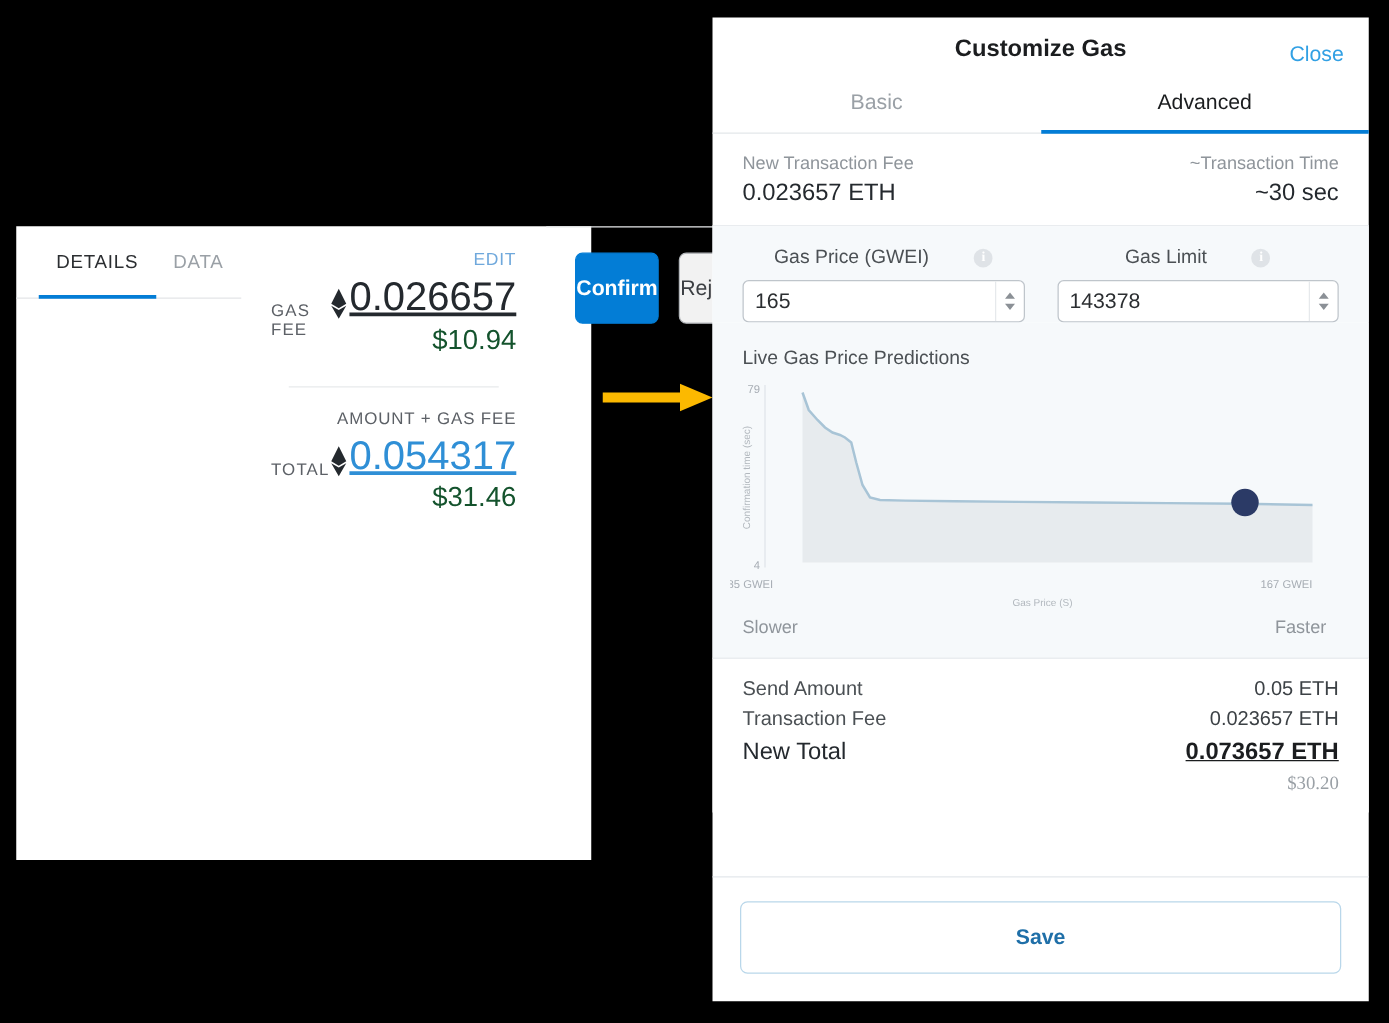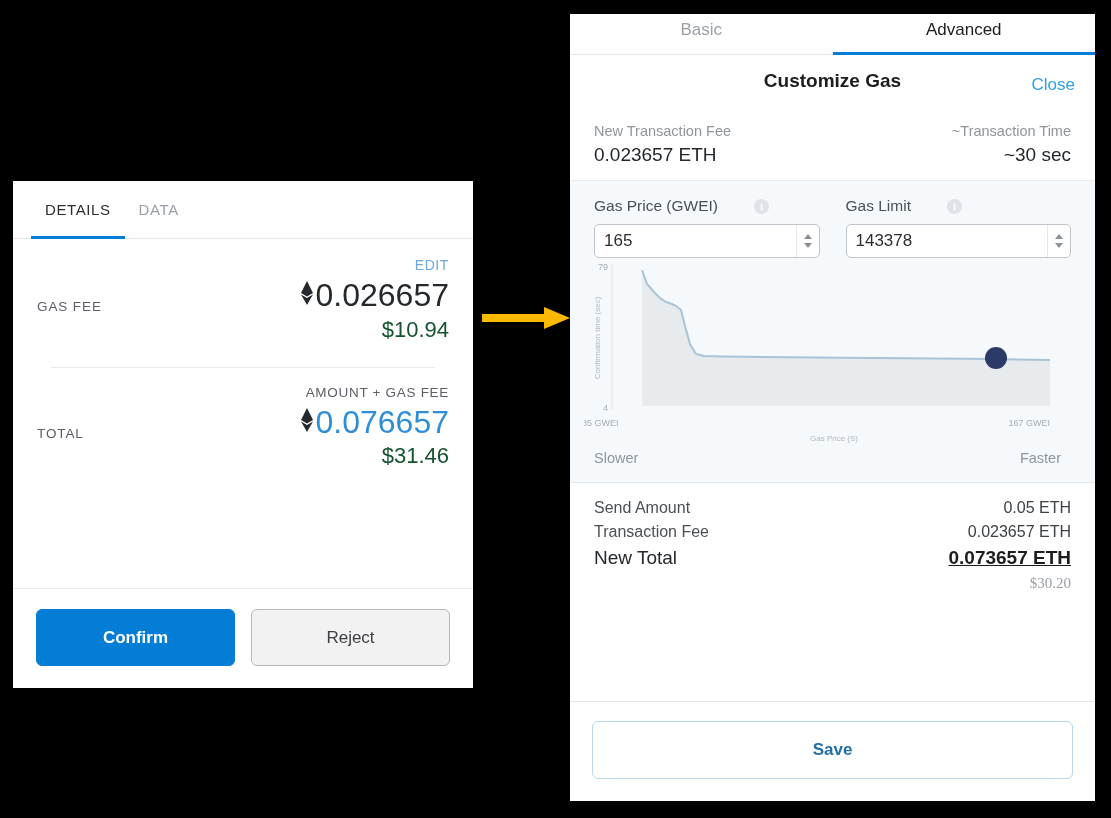--- a/index.html
+++ b/index.html
@@ -18,21 +18,21 @@
 
   
   #confirm-panel {
     position: absolute;
     left: 13px;
     top: 181px;
     width: 460px;
     height: 507px;
     background: #ffffff;
     display: flex;
-    flex-direction: column;
+    flex-direction: row;
   }
   #confirm-tabs {
     display: flex;
     height: 58px;
     border-bottom: 1px solid #e3e5e8;
     padding-left: 18px;
     box-sizing: border-box;
   }
   .ctab {
     font-size: 15px;
@@ -84,22 +84,23 @@
   }
   .fee-vals {
     text-align: right;
   }
   .fee-eth {
     font-size: 32px;
     color: #24292e;
     line-height: 1.05;
     white-space: nowrap;
     display: flex;
-    align-items: flex-start;
+    align-items: flex-end;
     justify-content: flex-end;
+    text-decoration: underline;
   }
   .fee-eth.blue { color: #2f8fd6; }
   .eth-diamond {
     display: inline-block;
     width: 14px;
     height: 26px;
     margin-right: 2px;
     flex: none;
   }
   .fee-fiat {
@@ -242,21 +243,21 @@
     display: flex;
     gap: 26px;
   }
   .gfield {
     flex: 1;
     min-width: 0;
   }
   .gfield-head {
     display: flex;
     align-items: center;
-    justify-content: flex-start;
+    justify-content: center;
     margin-bottom: 9px;
     gap: 36px;
   }
   .gfield-label {
     font-size: 15.5px;
     color: #4b5054;
   }
   .info-icon {
     width: 15px;
     height: 15px;
@@ -417,21 +418,21 @@
     <div class="fee-row">
       <div class="fee-label">TOTAL</div>
       <div class="fee-vals">
         <div class="fee-eth blue">
           <span class="eth-diamond">
             <svg width="14" height="26" viewBox="0 0 14 26">
               <polygon points="7,1 13,13 7,16.5 1,13" fill="#24292e"></polygon>
               <polygon points="7,18 13,14.5 7,25 1,14.5" fill="#24292e"></polygon>
             </svg>
           </span>
-          <span>0.076657</span>
+          <span>0.054317</span>
         </div>
         <div class="fee-fiat">$31.46</div>
       </div>
     </div>
 
   </div>
 
   <div id="confirm-actions">
     <div class="cbtn" id="confirm-button">
       <span>Confirm</span>
@@ -445,32 +446,32 @@
 
 <div id="flow-arrow">
   <svg width="88" height="30" viewBox="0 0 88 30">
     <rect x="0" y="11" width="66" height="8" fill="#fcb900"></rect>
     <polygon points="62,4 88,15 62,26" fill="#fcb900"></polygon>
   </svg>
 </div>
 
 <div id="gas-panel">
 
+  <div id="gas-header">
+    <div id="gas-title">Customize Gas</div>
+    <div id="close-button">Close</div>
+  </div>
+
   <div id="gas-tabs">
     <div class="gtab">
       <span>Basic</span>
     </div>
     <div class="gtab active">
       <span>Advanced</span>
     </div>
-  </div>
-
-  <div id="gas-header">
-    <div id="gas-title">Customize Gas</div>
-    <div id="close-button">Close</div>
   </div>
 
   <div id="fee-summary">
     <div class="fs-col">
       <div class="fs-cap">New Transaction Fee</div>
       <div class="fs-val">0.023657 ETH</div>
     </div>
     <div class="fs-col right">
       <div class="fs-cap">~Transaction Time</div>
       <div class="fs-val">~30 sec</div>
@@ -505,20 +506,21 @@
             <span class="spin-up"></span>
             <span class="spin-dn"></span>
           </div>
         </div>
       </div>
 
     </div>
   </div>
 
   <div id="chart-section">
+    <div id="chart-title">Live Gas Price Predictions</div>
 
     <div id="chart-area">
       <svg id="chart-svg" width="487" height="185" viewBox="0 0 487 185">
 
         <line x1="28" y1="6" x2="28" y2="152" stroke="#dfe4e8" stroke-width="1"></line>
 
         <text class="axis-text" x="24" y="12" text-anchor="end">79</text>
         <text class="axis-text" x="24" y="153" text-anchor="end">4</text>
 
         <text class="axis-text-sm" x="16" y="80" text-anchor="middle" transform="rotate(-90 16 80)">Confirmation time (sec)</text>

